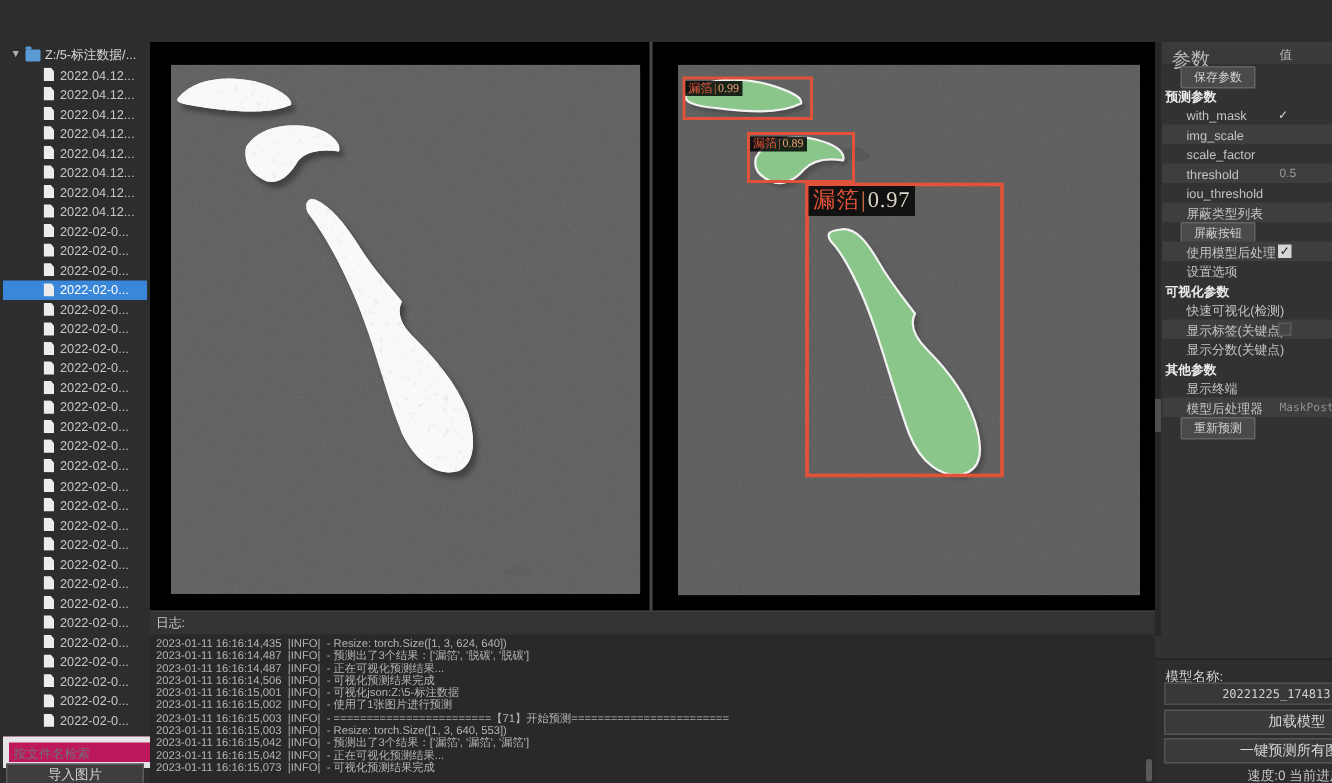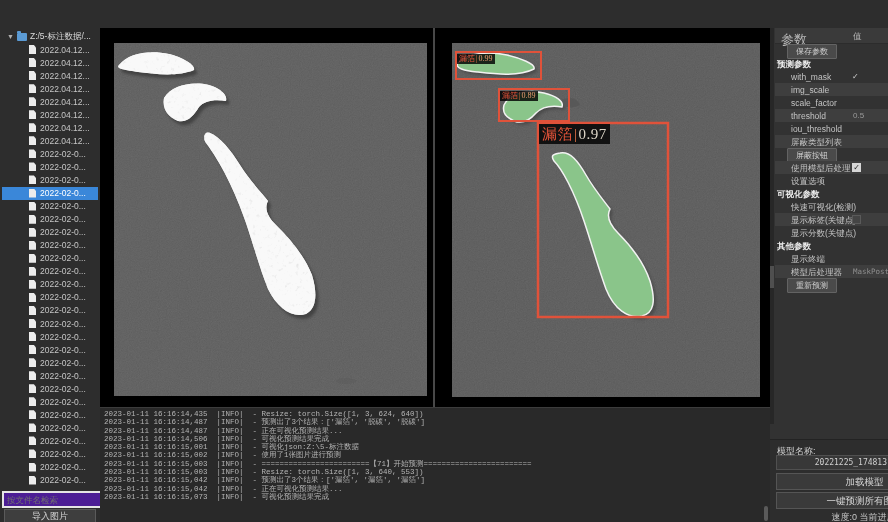--- a/index.html
+++ b/index.html
@@ -16,39 +16,39 @@
   .tree{position:absolute;left:2px;top:2px;width:96px;height:458px;overflow:hidden;}
   .tree-root{height:13px;display:flex;align-items:center;gap:3px;padding-left:5px;white-space:nowrap;}
   .tree-arrow{font-size:7px;color:#b0b0b0;}
   .folder-icon{width:10px;height:8px;background:#5b9bd5;border-radius:1px;position:relative;flex:0 0 auto;}
   .folder-icon::before{content:"";position:absolute;top:-2px;left:0;width:4px;height:2px;background:#5b9bd5;border-radius:1px 1px 0 0;}
   .tree-root-label{font-size:8.5px;color:#dcdcdc;overflow:hidden;}
   .tree-item{height:13.05px;display:flex;align-items:center;gap:4px;padding-left:27px;white-space:nowrap;font-size:8.5px;color:#c6c6c6;}
   .tree-item.selected{background:#3a87d9;color:#fff;}
   .file-icon{width:7px;height:9px;background:#ececec;clip-path:polygon(0 0,70% 0,100% 28%,100% 100%,0 100%);flex:0 0 auto;}
   .tree-label{overflow:hidden;}
-  .search-input{position:absolute;left:2px;top:463px;width:90px;height:13px;background:#4c1d95;border:2px solid #e5e5e5;color:#cfcfcf;font-size:8.5px;font-family:"Liberation Sans",sans-serif;padding:0 3px;outline:none;}
+  .search-input{position:absolute;left:2px;top:463px;width:90px;height:13px;background:#be185d;border:4px solid #e5e5e5;color:#cfcfcf;font-size:8.5px;font-family:"Liberation Sans",sans-serif;padding:0 3px;outline:none;}
   .search-input::placeholder{color:#707070;}
   .import-btn{position:absolute;left:4px;top:481px;width:90px;height:13px;background:#3e3e3e;border:1px solid #5a5a5a;font-size:9px;color:#d4d4d4;text-align:center;line-height:12px;cursor:default;}
   
   .center{position:absolute;left:100px;top:28px;width:670px;bottom:0;background:#000;}
   .panel-divider{position:absolute;left:333px;top:0;width:2px;height:385px;background:#484848;}
   .img-panel{position:absolute;overflow:hidden;}
   .img-left{left:14px;top:15px;width:313px;height:353px;}
   .img-right{left:352px;top:15px;width:312px;height:354px;font-family:Liberation Serif, serif;}
   .det-label{position:absolute;background:rgba(0,0,0,.82);color:#e8553a;white-space:nowrap;z-index:3;}
   .det-label.small{font-size:8px;line-height:10px;padding:0 2px;}
   .det-label.large{font-size:15px;line-height:18px;padding:1px 3px;letter-spacing:.5px;}
   .det-sep{color:#e8774a;margin:0 1px;}
   .det-label .det-score{color:#efa173;}
   .det-label.large .det-score{color:#ddd6c8;}
   
   .log{position:absolute;left:0;top:379px;width:670px;height:115px;background:#292929;border-top:1px solid #3c3c3c;}
   .log-header{height:13px;background:#333;padding:2px 0 0 4px;font-size:8.5px;color:#c9c9c9;}
-  .log-body{padding:2px 0 0 4px;font-family:Liberation Mono, monospace;font-size:7.5px;line-height:8.3px;color:#b4b4b4;white-space:pre;overflow:hidden;}
+  .log-body{padding:2px 0 0 4px;font-family:Liberation Sans, sans-serif;font-size:7.5px;line-height:8.3px;color:#b4b4b4;white-space:pre;overflow:hidden;}
   .log-scroll{position:absolute;right:2px;bottom:2px;width:4px;height:15px;background:#5a5a5a;border-radius:2px;}
   
   .rightpanel{position:absolute;left:770px;top:28px;width:118px;bottom:0;background:#323232;overflow:hidden;}
   .rp-scroll{position:absolute;left:0;top:0;width:4px;height:396px;background:#272727;}
   .rp-scroll-handle{position:absolute;left:0;top:238px;width:4px;height:22px;background:#4f4f4f;}
   .rp-header{position:absolute;left:5px;top:0;width:113px;height:15px;background:#3a3a3a;border-bottom:1px solid #2c2c2c;}
   .rp-header .h-name{position:absolute;left:6px;top:3px;font-size:13px;color:#b8b8b8;font-family:Liberation Mono, monospace;}
   .rp-header .h-value{position:absolute;left:78px;top:3px;font-size:8.5px;color:#b8b8b8;}
   .param-rows{position:absolute;left:5px;top:16px;width:113px;}
   .p-row{position:relative;height:13px;}
@@ -292,20 +292,21 @@
         </g>
         <g id="det-boxes">
             <rect x="4" y="9" width="85" height="27" fill="none" stroke="#e0523a" stroke-width="2"></rect>
             <rect x="47" y="46" width="70" height="32" fill="none" stroke="#e0523a" stroke-width="2"></rect>
             <rect x="86" y="80" width="130" height="194" fill="none" stroke="#e0523a" stroke-width="2.5"></rect>
           </g>
       </svg>
     <div class="det-label small" style="left: 5px; top: 11px;"><span class="det-cls">漏箔</span><span class="det-sep">|</span><span class="det-score">0.99</span></div><div class="det-label small" style="left: 48px; top: 48px;"><span class="det-cls">漏箔</span><span class="det-sep">|</span><span class="det-score">0.89</span></div><div class="det-label large" style="left: 87px; top: 81px;"><span class="det-cls">漏箔</span><span class="det-sep">|</span><span class="det-score">0.97</span></div></div>
 
     <div class="log">
+      <div class="log-header">日志:</div>
       <div class="log-body"><div class="log-line">2023-01-11 16:16:14,435  |INFO|  - Resize: torch.Size([1, 3, 624, 640])</div><div class="log-line">2023-01-11 16:16:14,487  |INFO|  - 预测出了3个结果：['漏箔', '脱碳', '脱碳']</div><div class="log-line">2023-01-11 16:16:14,487  |INFO|  - 正在可视化预测结果...</div><div class="log-line">2023-01-11 16:16:14,506  |INFO|  - 可视化预测结果完成</div><div class="log-line">2023-01-11 16:16:15,001  |INFO|  - 可视化json:Z:\5-标注数据</div><div class="log-line">2023-01-11 16:16:15,002  |INFO|  - 使用了1张图片进行预测</div><div class="log-line">2023-01-11 16:16:15,003  |INFO|  - ========================【71】开始预测========================</div><div class="log-line">2023-01-11 16:16:15,003  |INFO|  - Resize: torch.Size([1, 3, 640, 553])</div><div class="log-line">2023-01-11 16:16:15,042  |INFO|  - 预测出了3个结果：['漏箔', '漏箔', '漏箔']</div><div class="log-line">2023-01-11 16:16:15,042  |INFO|  - 正在可视化预测结果...</div><div class="log-line">2023-01-11 16:16:15,073  |INFO|  - 可视化预测结果完成</div></div>
       <div class="log-scroll"></div>
     </div>
   </div>
 
   <div class="rightpanel">
     <div class="rp-scroll">
       <div class="rp-scroll-handle"></div>
     </div>
     <div class="rp-header">

